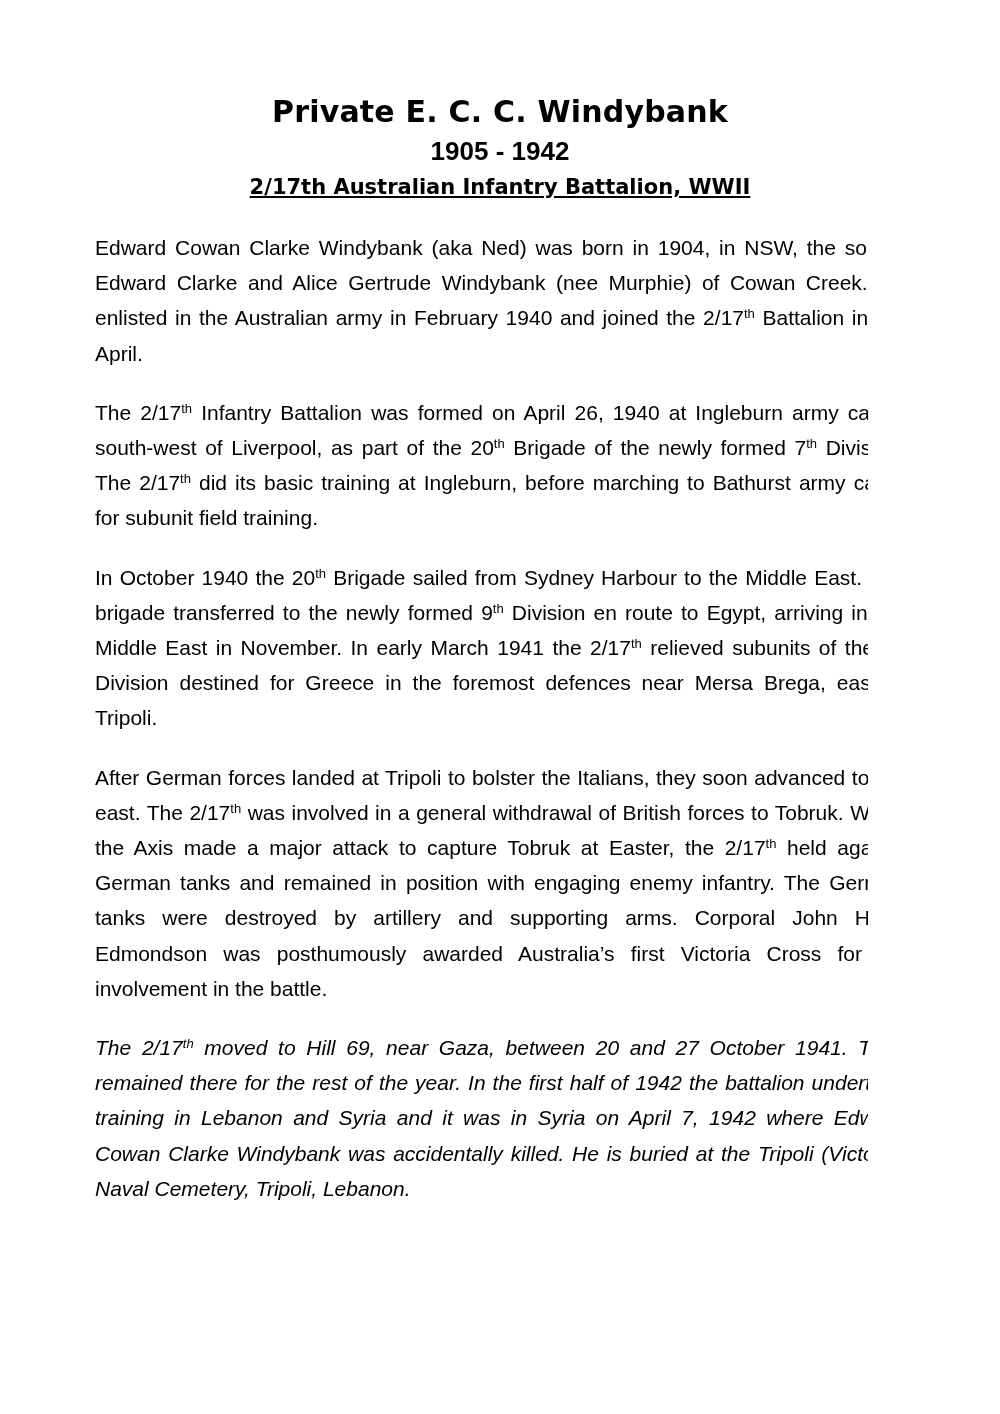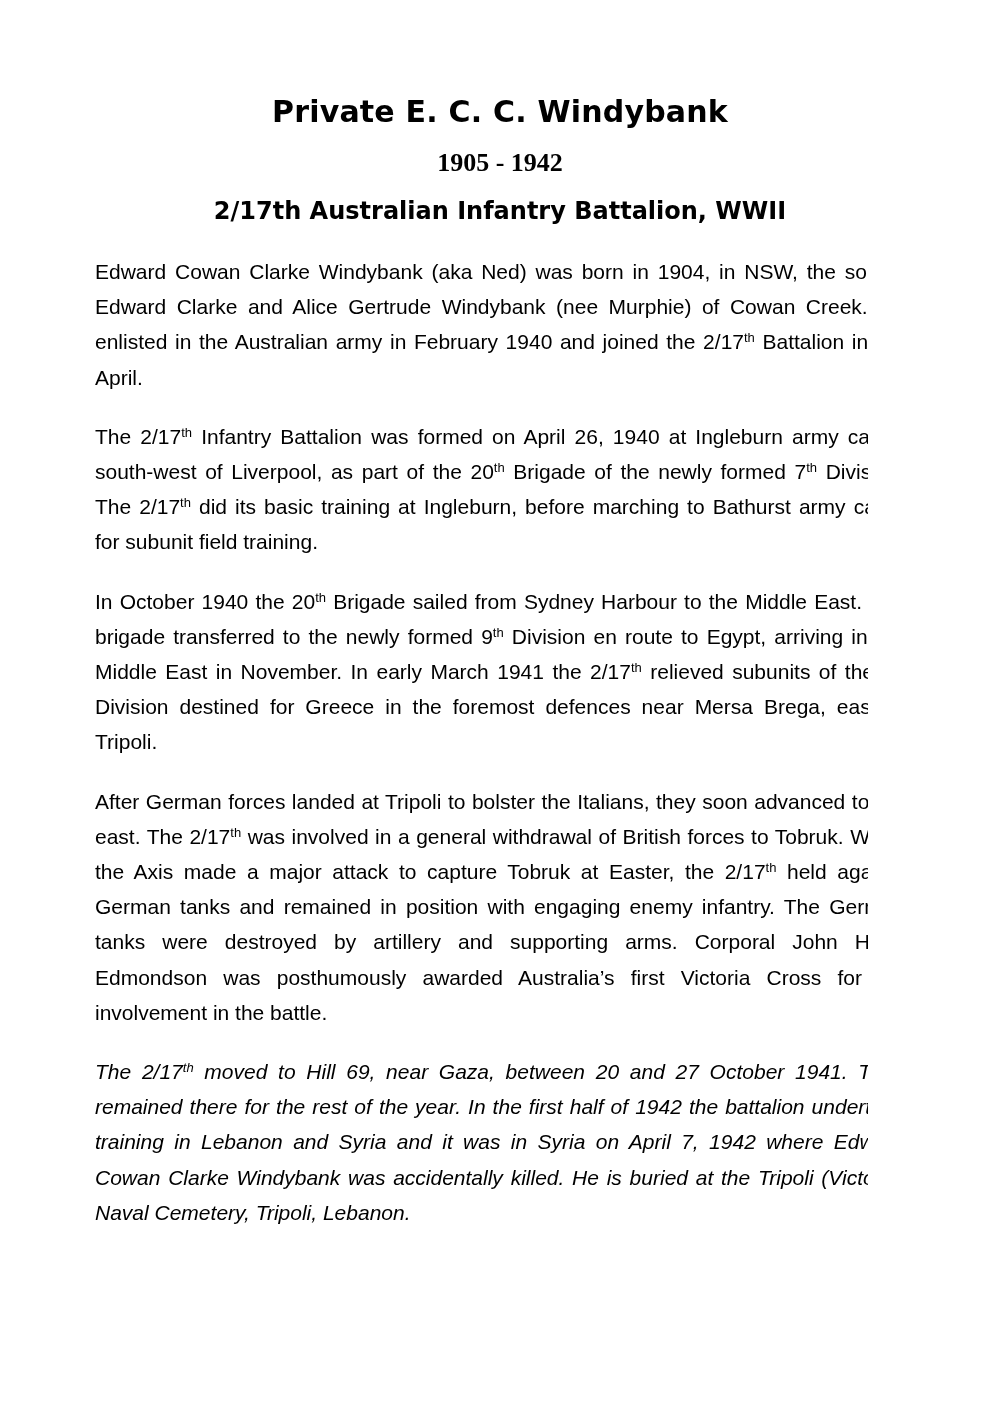--- a/index.html
+++ b/index.html
@@ -40,34 +40,35 @@
   .doc-title {
     font-family: "DejaVu Sans", sans-serif;
     font-weight: bold;
     font-size: 30px;
     line-height: 40px;
     letter-spacing: 0.2px;
     margin: 0;
     text-align: center;
   }
   .doc-dates {
-    font-family: Liberation Serif, serif;
+    font-family: Liberation Sans, sans-serif;
     font-weight: bold;
     font-size: 26px;
     line-height: 38px;
-    margin: 12px;
+    margin: 0;
     text-align: center;
   }
   .doc-subtitle {
     font-family: "DejaVu Sans", sans-serif;
     font-weight: bold;
-    font-size: 24px;
+    font-size: 21px;
     line-height: 34px;
     margin: 0;
     text-align: center;
+    text-decoration: underline;
   }
 
   
   .paragraphs {
     margin-top: 26px;
   }
   .para {
     font-family: "Liberation Sans", sans-serif;
     font-weight: normal;
     font-size: 21px;

